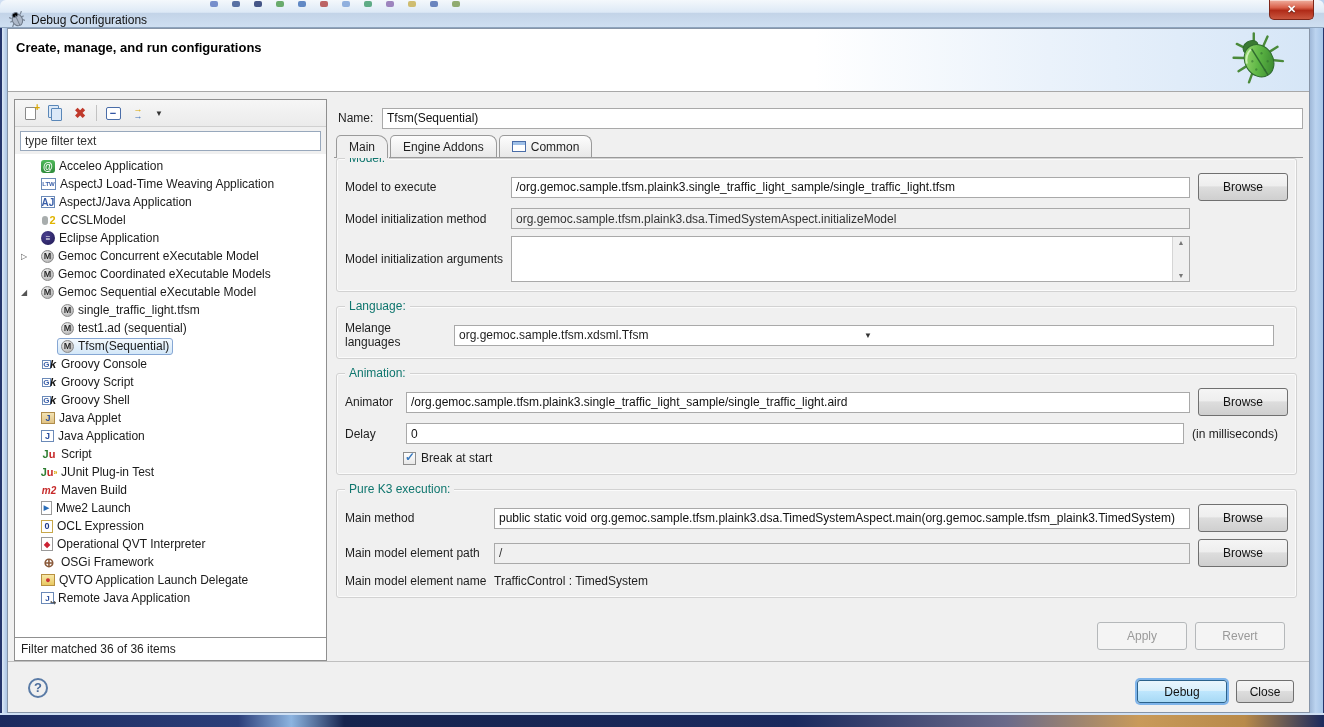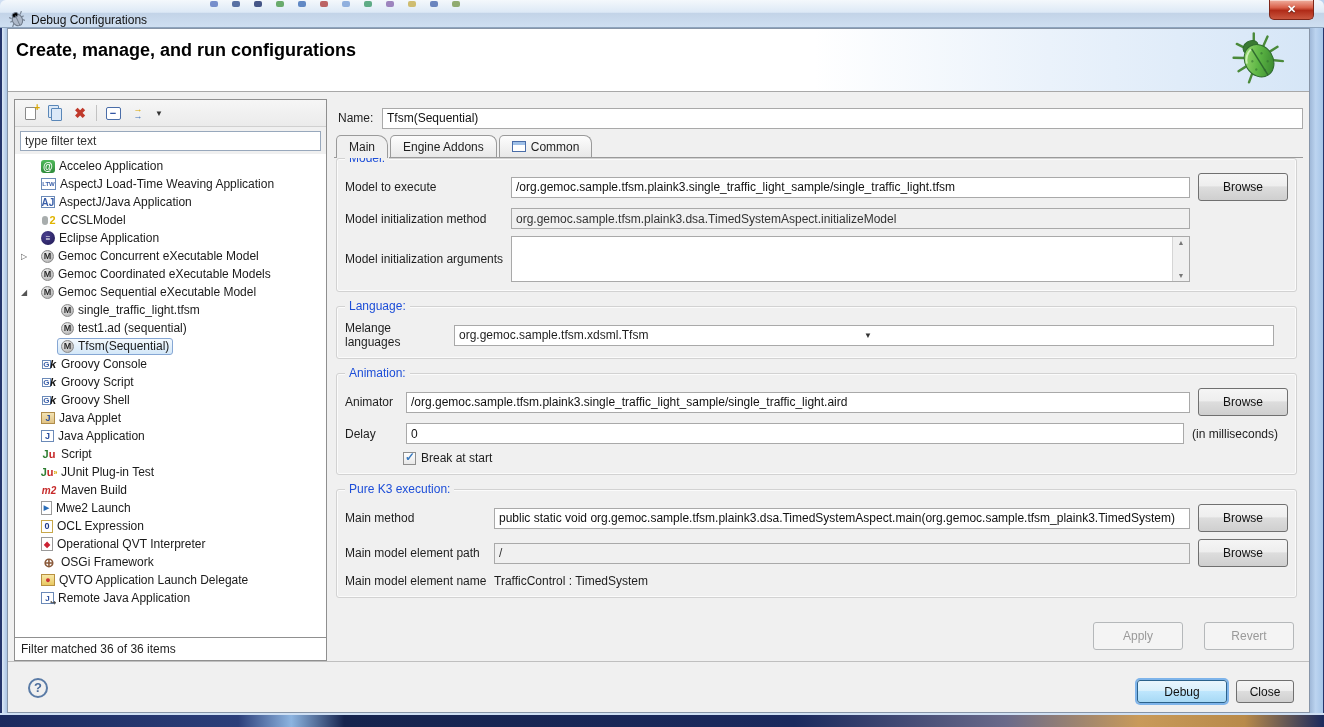--- a/index.html
+++ b/index.html
@@ -30,21 +30,21 @@
     border-top:2px solid #cfe0f4; }
   .side-frame-l { position:absolute; left:0; top:28px; bottom:14px; width:7px;
     background:linear-gradient(90deg,#25356b 0 2px,#dce8f6 2px,#aac4e4); }
   .side-frame-r { position:absolute; right:0; top:28px; bottom:14px; width:14px;
     background:linear-gradient(90deg,#9fb8d8,#bcd4f0 40%,#a8c6e8 90%,#25356b 90%); }
 
   
   .banner { position:absolute; top:0; left:0; right:0; height:63px;
     background:linear-gradient(90deg,#ffffff 62%,#eaf2fb 80%,#d6e6f7 100%);
     border-bottom:1px solid #a8a8a8; }
-  .banner-title { position:absolute; left:8px; top:11px; font-weight:bold; font-size:18px; color:#000; }
+  .banner-title { position:absolute; left:8px; top:11px; font-weight:bold; font-size:13px; color:#000; }
   .banner-bug { position:absolute; right:22px; top:2px; }
 
   
   .left-panel { position:absolute; left:6px; top:70px; width:313px; height:562px;
     border:1px solid #8f8f8f; background:#fff; display:flex; flex-direction:column; }
   .lp-toolbar { height:27px; flex:none; background:linear-gradient(#f6f6f6,#ebebeb);
     border-bottom:1px solid #d0d0d0; display:flex; align-items:center; padding:0 6px; gap:7px; }
   .tbi { width:18px; height:18px; display:inline-flex; align-items:center; justify-content:center;
     position:relative; cursor:pointer; flex:none; }
   .pg { width:11px; height:13px; background:#fff; border:1px solid #8a8a8a; border-radius:1px; position:relative; }
@@ -123,21 +123,21 @@
     border-bottom:none; border-radius:5px 8px 0 0; background:linear-gradient(#fdfdfd,#e8e8e8);
     margin-right:2px; cursor:pointer; position:relative; }
   .tab.active { background:#f0f0f0; height:23px; margin-bottom:-1px; z-index:2;
     border-radius:5px 10px 0 0; }
   .tab-tblicon { width:14px; height:11px; border:1px solid #4a6da8; margin-right:5px; flex:none;
     background:linear-gradient(180deg,#9fc0e8 0 3px,#fff 3px),linear-gradient(90deg,transparent 0 6px,#b9cfe8 6px 7px,transparent 7px); }
 
   .form-area { position:absolute; left:6px; right:8px; top:59px; bottom:42px; }
   .group { border:1px solid #d2d2d2; border-radius:3px; position:relative;
     padding:14px 8px 9px; margin-bottom:14px; box-shadow:inset 0 0 0 1px #fbfbfb; }
-  .gtitle { position:absolute; top:-8px; left:8px; background:#f0f0f0; padding:0 4px; color:#1d4ed8; }
+  .gtitle { position:absolute; top:-8px; left:8px; background:#f0f0f0; padding:0 4px; color:#0f766e; }
   .frow { display:flex; align-items:center; margin-bottom:7px; }
   .frow:last-child { margin-bottom:0; }
   .flabel { flex:none; margin-right:6px; color:#1e1e1e; }
   .w-model .flabel { width:160px; }
   .w-lang  .flabel { width:103px; }
   .w-anim  .flabel { width:55px; }
   .w-k3    .flabel { width:143px; }
   .ffield { flex:1; }
   .btn { width:90px; height:28px; flex:none; margin-left:8px;
     background:linear-gradient(#f5f5f5,#eeeeee 45%,#dddddd 50%,#cfcfcf); border:1px solid #707070;
@@ -156,21 +156,21 @@
     align-items:center; padding:0 4px; margin-right:14px; cursor:pointer; }
   .combo span { flex:1; }
   .combo-arrow { flex:none; font-size:8px; color:#333; }
   .combo-arrow::before { content:'▼'; }
   .cb-row { margin-left:58px; display:flex; align-items:center; margin-top:2px; }
   .cb { width:13px; height:13px; border:1px solid #8e8e8e; background:linear-gradient(#fefefe,#e8e8e8);
     margin-right:5px; position:relative; flex:none; cursor:pointer; }
   .cb.checked::before { content:'✓'; position:absolute; left:1px; top:-3px; color:#3a7abf;
     font-weight:bold; font-size:12px; }
   .static-val { color:#1e1e1e; }
-  .apply-row { position:absolute; right:11px; bottom:11px; display:flex; gap:13px; }
+  .apply-row { position:absolute; right:20px; bottom:11px; display:flex; }
   .btn.disabled { background:#f4f4f4; border-color:#b5b8ba; color:#9a9a9a; cursor:default; }
 
   
   .footer { position:absolute; left:0; right:0; bottom:0; height:51px; border-top:1px solid #bfbfbf; }
   .help-btn { position:absolute; left:20px; top:16px; width:20px; height:20px; border:2px solid #5a7ba6;
     border-radius:50%; color:#4a6b9a; font-weight:bold; font-size:13px; text-align:center; line-height:16px; cursor:pointer; }
   .help-btn::before { content:'?'; }
   .footer-btns { position:absolute; right:15px; bottom:9px; display:flex; gap:9px; }
   .btn.default { width:90px; background:linear-gradient(#eaf6fd,#d9f0fc 45%,#bee6fd 50%,#a7d9f5);
     border:1px solid #2c628b; box-shadow:0 0 0 2px #7eb4ea; }

